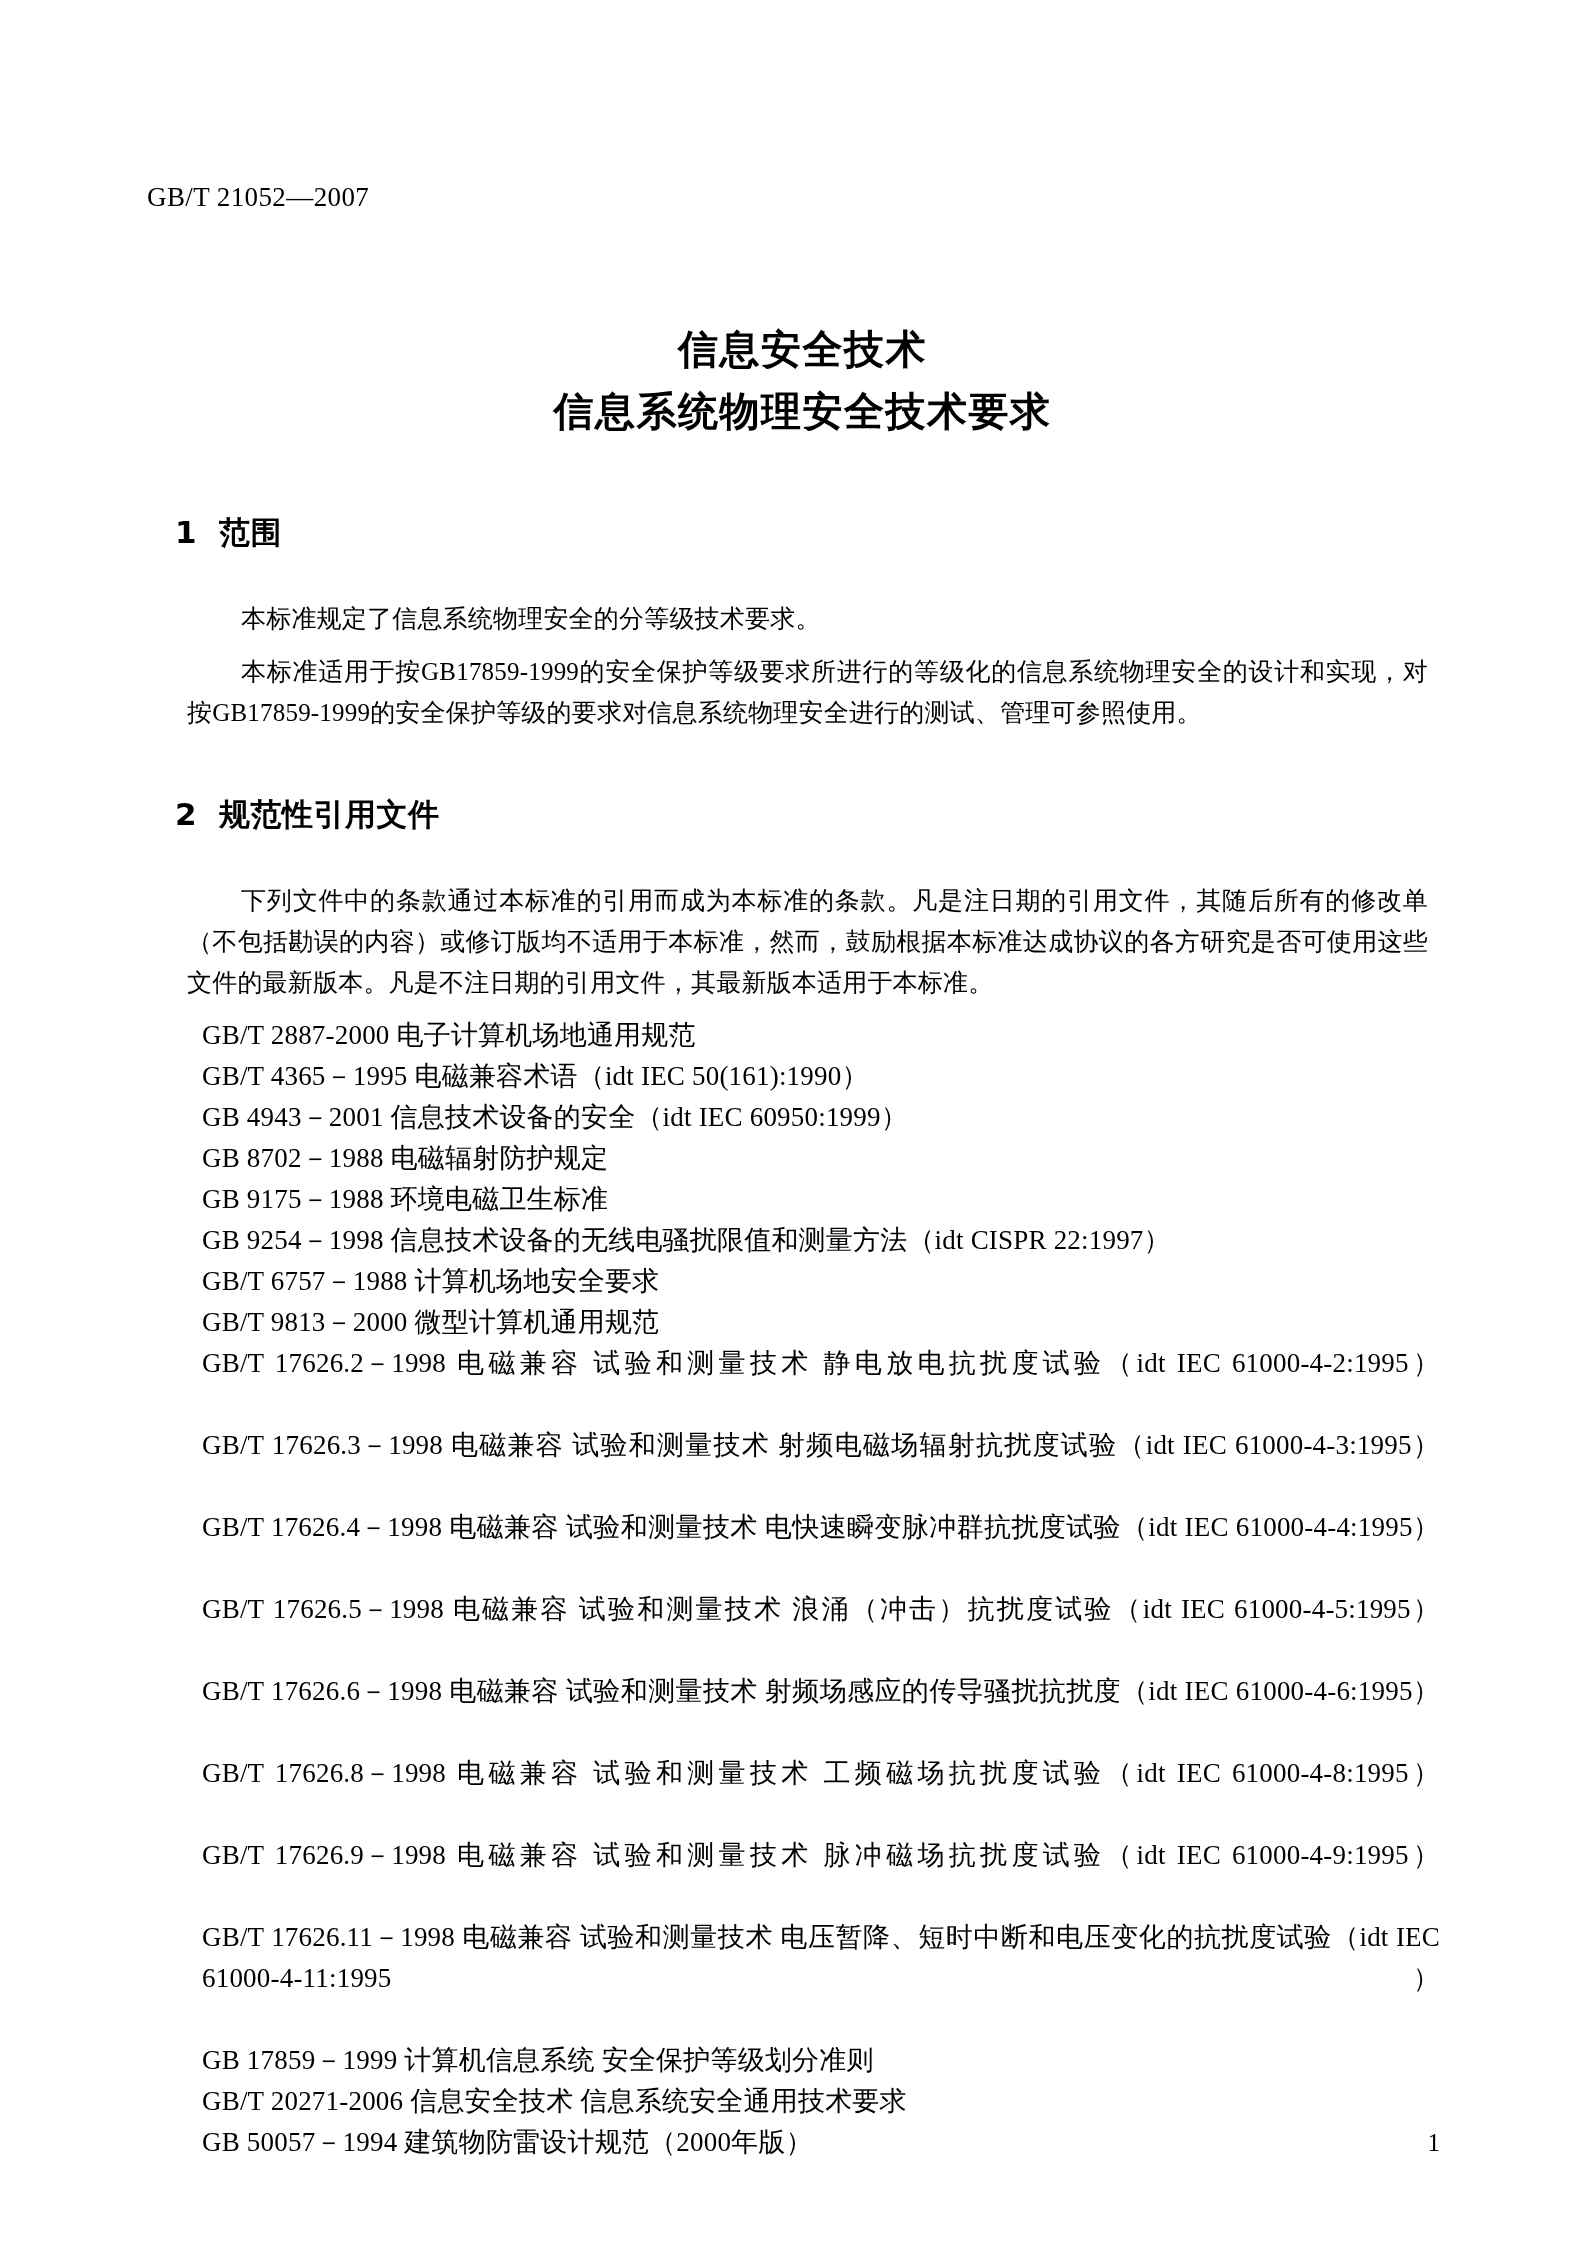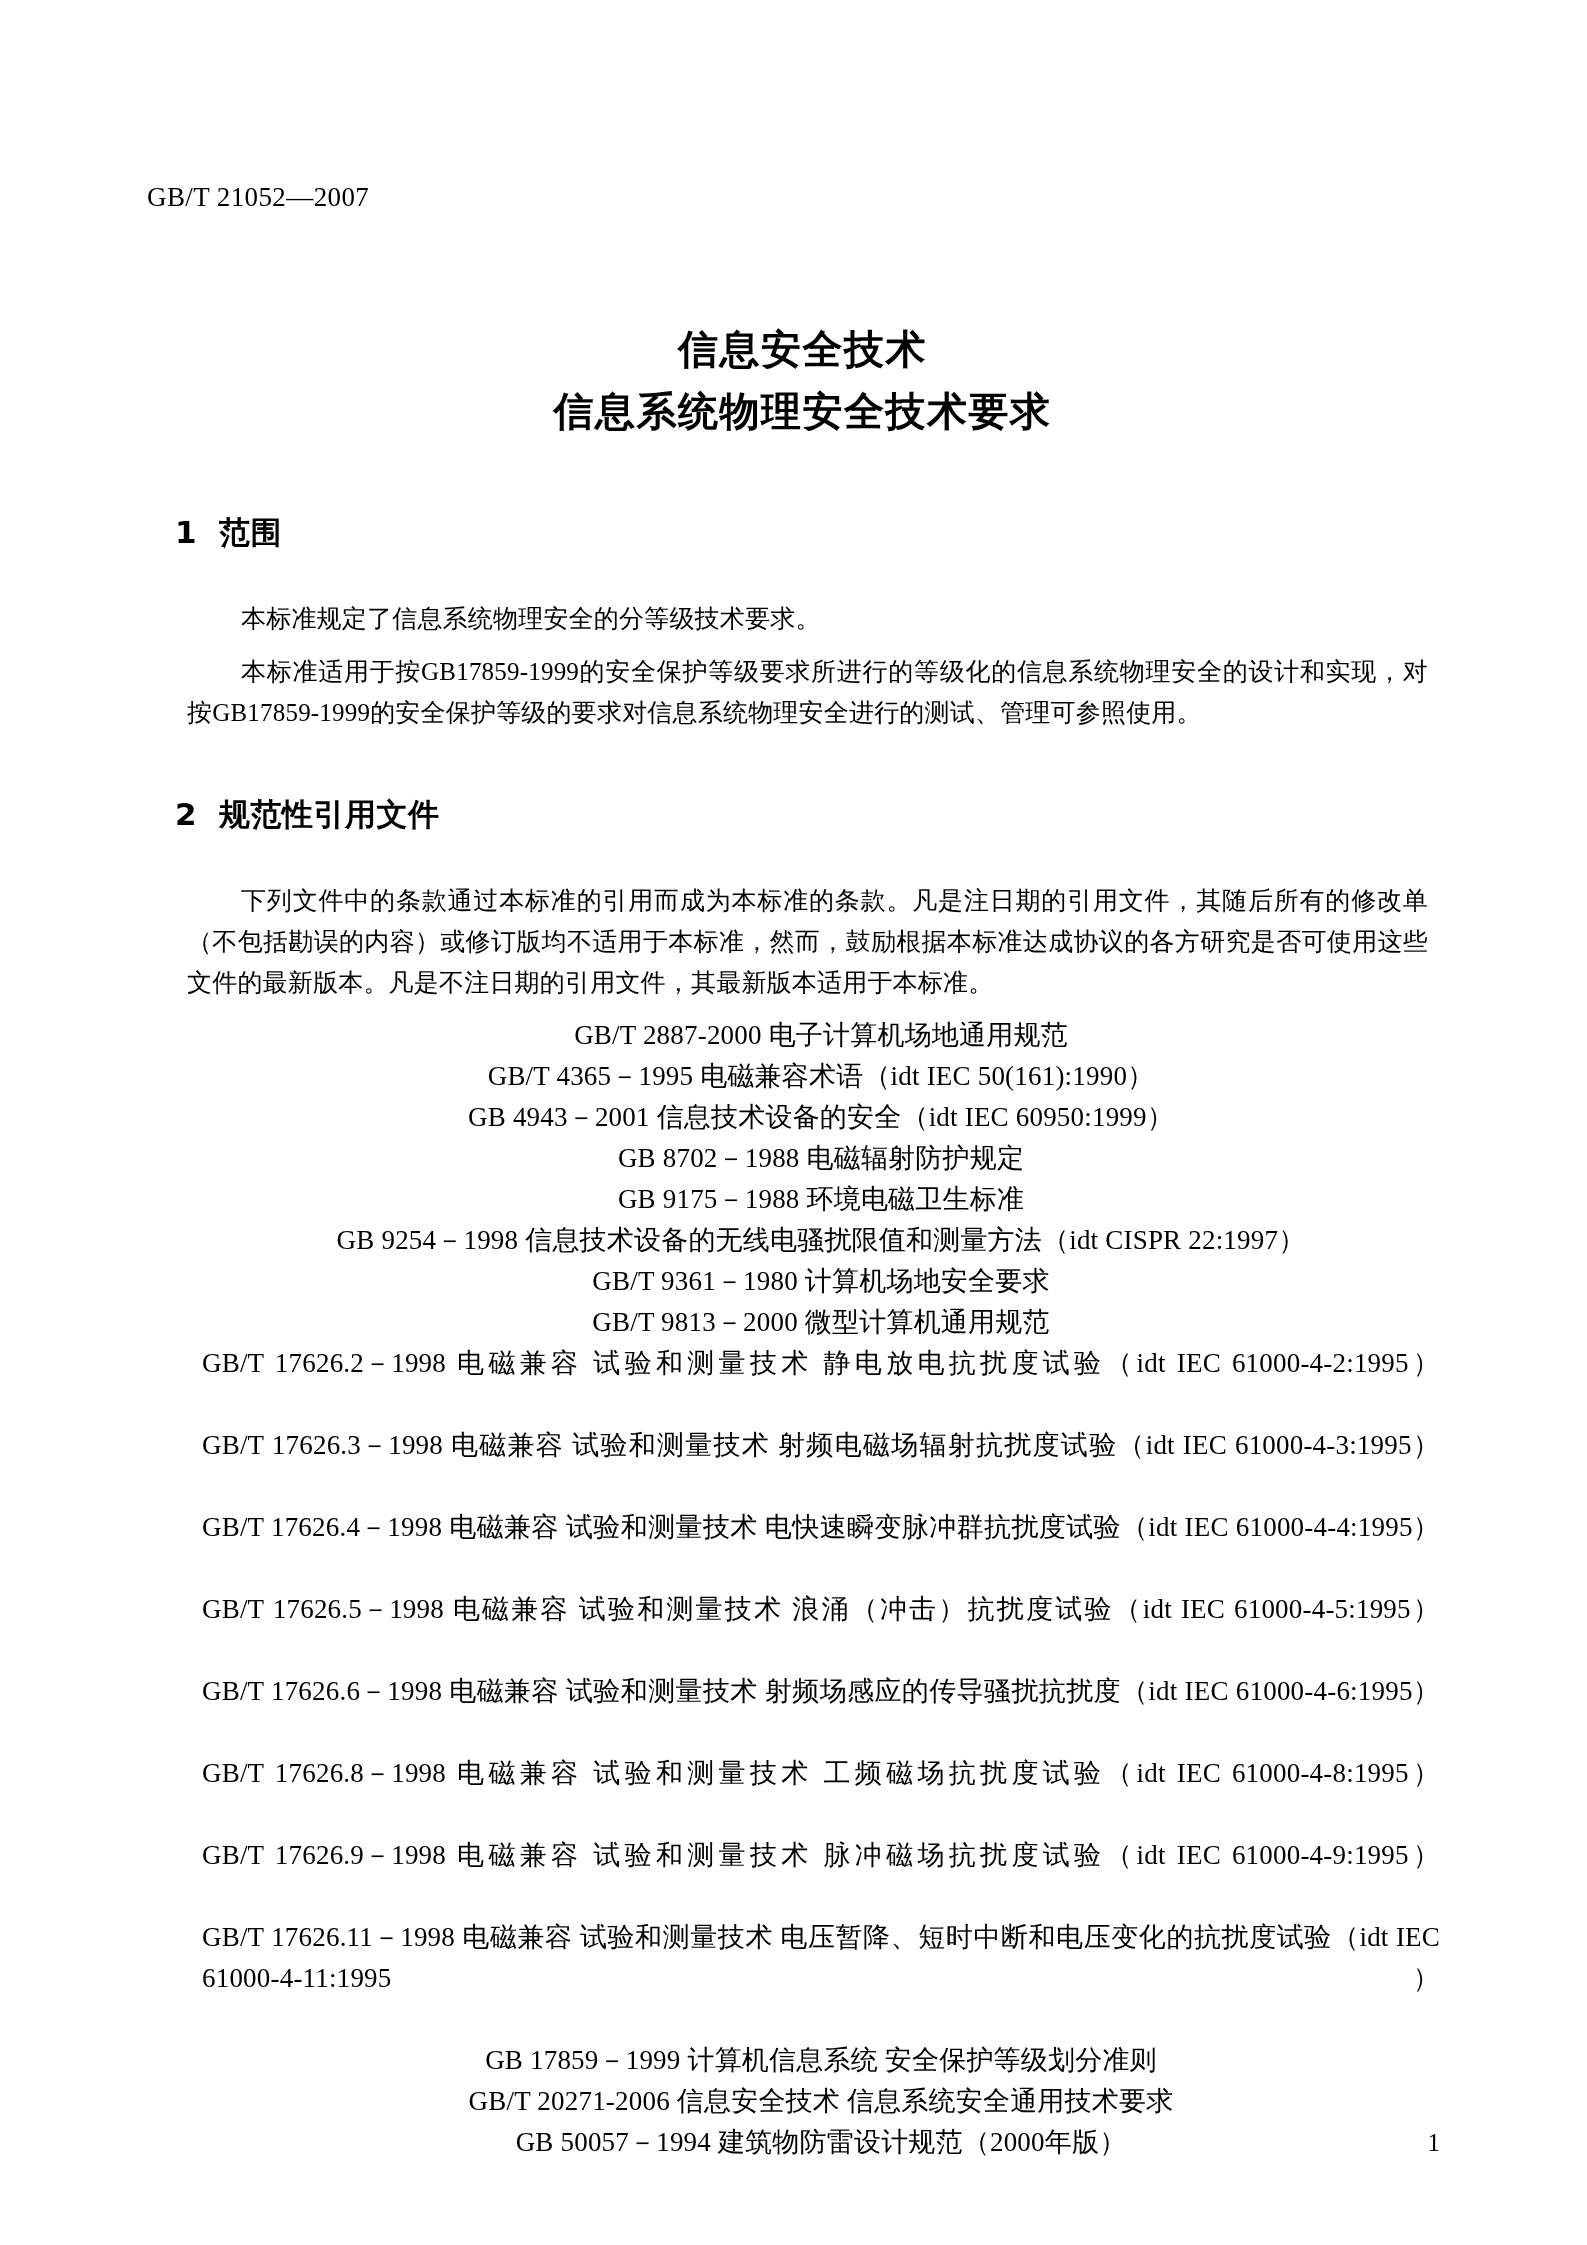--- a/index.html
+++ b/index.html
@@ -80,21 +80,21 @@
   }
   .ref-list li {
     font-size: 27px;
     line-height: 41px;
     padding-left: 27px;
     text-align: justify;
     text-justify: inter-ideograph;
     letter-spacing: 0.2px;
   }
   
-  .ref-list li.short { text-align: center; }
+  .ref-list li.short { text-align: left; }
   .ref-list li.wide  { text-align: justify; }
   .ref-list li.wide::after {
     content: "";
     display: inline-block;
     width: 100%;
   }
 
   
   .page-number {
     position: absolute;
@@ -136,21 +136,21 @@
     <div class="gap-md"></div>
     <p class="para">下列文件中的条款通过本标准的引用而成为本标准的条款。凡是注日期的引用文件，其随后所有的修改单（不包括勘误的内容）或修订版均不适用于本标准，然而，鼓励根据本标准达成协议的各方研究是否可使用这些文件的最新版本。凡是不注日期的引用文件，其最新版本适用于本标准。</p>
 
     <ul class="ref-list">
       <li class="short">GB/T 2887-2000  电子计算机场地通用规范</li>
       <li class="short">GB/T 4365－1995  电磁兼容术语（idt IEC 50(161):1990）</li>
       <li class="short">GB 4943－2001   信息技术设备的安全（idt IEC 60950:1999）</li>
       <li class="short">GB 8702－1988   电磁辐射防护规定</li>
       <li class="short">GB 9175－1988   环境电磁卫生标准</li>
       <li class="short">GB 9254－1998   信息技术设备的无线电骚扰限值和测量方法（idt CISPR 22:1997）</li>
-      <li class="short">GB/T 9361－1980   计算机场地安全要求</li>
+      <li class="short">GB/T 6757－1988   计算机场地安全要求</li>
       <li class="short">GB/T 9813－2000   微型计算机通用规范</li>
       <li class="wide">GB/T 17626.2－1998   电磁兼容  试验和测量技术  静电放电抗扰度试验（idt IEC 61000-4-2:1995）</li>
       <li class="wide">GB/T 17626.3－1998   电磁兼容  试验和测量技术  射频电磁场辐射抗扰度试验（idt IEC 61000-4-3:1995）</li>
       <li class="wide">GB/T 17626.4－1998   电磁兼容  试验和测量技术  电快速瞬变脉冲群抗扰度试验（idt IEC 61000-4-4:1995）</li>
       <li class="wide">GB/T 17626.5－1998   电磁兼容  试验和测量技术  浪涌（冲击）抗扰度试验（idt IEC 61000-4-5:1995）</li>
       <li class="wide">GB/T 17626.6－1998   电磁兼容  试验和测量技术  射频场感应的传导骚扰抗扰度（idt IEC 61000-4-6:1995）</li>
       <li class="wide">GB/T 17626.8－1998   电磁兼容  试验和测量技术  工频磁场抗扰度试验（idt IEC 61000-4-8:1995）</li>
       <li class="wide">GB/T 17626.9－1998   电磁兼容  试验和测量技术  脉冲磁场抗扰度试验（idt IEC 61000-4-9:1995）</li>
       <li class="wide">GB/T 17626.11－1998   电磁兼容  试验和测量技术  电压暂降、短时中断和电压变化的抗扰度试验（idt IEC 61000-4-11:1995）</li>
       <li class="short">GB 17859－1999 计算机信息系统   安全保护等级划分准则</li>

